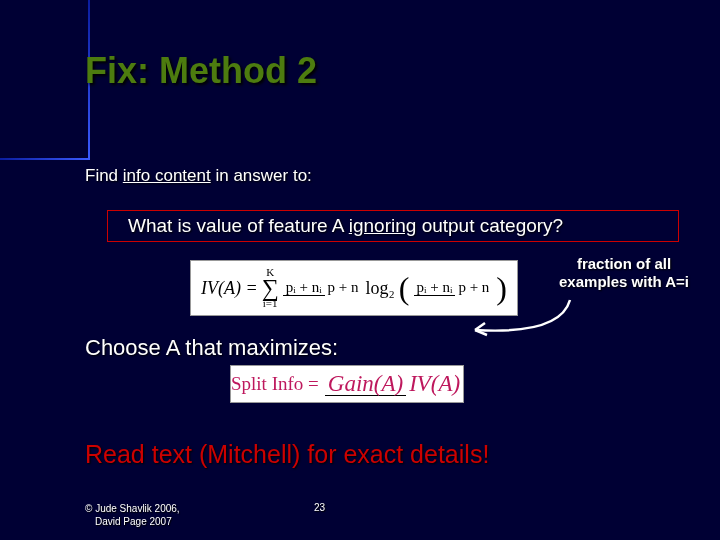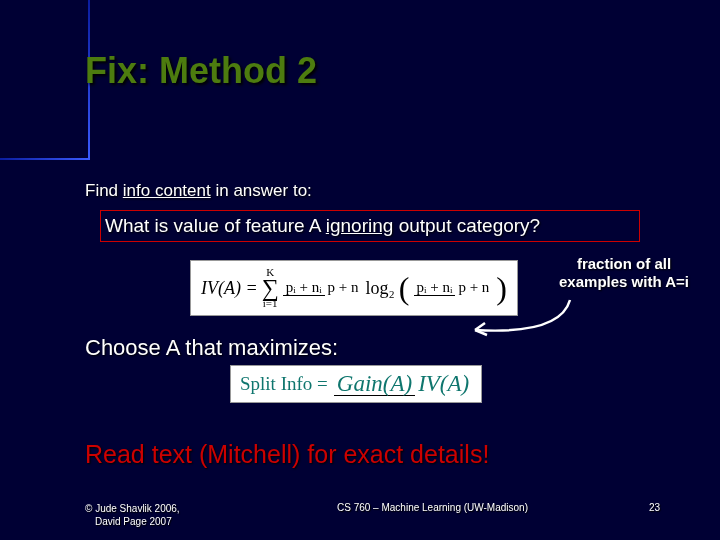--- a/index.html
+++ b/index.html
@@ -16,30 +16,30 @@
   .deco-v{position:absolute;left:88px;top:0;width:2px;height:160px;background:linear-gradient(to bottom,#0b1d9f,#3b5bff);}
   .title{
     position:absolute;left:85px;top:50px;
     font-family:Verdana,sans-serif;
     font-weight:bold;
     font-size:36px;
     color:#4d7c0f;
     text-shadow:2px 2px 3px #000;
   }
   .line1{
-    position:absolute;left:85px;top:181px;
+    position:absolute;left:85px;top:166px;
     font-size:17px;
     text-shadow:1px 1px 2px #000;
   }
   .u{ text-decoration:underline; }
   .qbox{
-    position:absolute;left:100px;top:210px;
+    position:absolute;left:107px;top:210px;
     width:530px;
     border:1px solid #c00;
-    padding:4px 4px;
+    padding:4px 20px;
     font-size:19px;
     text-shadow:1px 1px 2px #000;
   }
   .formula1{
     position:absolute;left:190px;top:260px;
     background:#fff;color:#000;
     padding:6px 10px;
     font-family:"Times New Roman",serif;
     font-size:18px;
     border:1px solid #999;
@@ -63,22 +63,22 @@
     position:absolute;left:460px;top:295px;width:120px;height:50px;
     pointer-events:none;
   }
   .line2{
     position:absolute;left:85px;top:335px;
     font-size:22px;
     text-shadow:1px 1px 2px #000;
   }
   .formula2{
     position:absolute;left:230px;top:365px;
-    background:#fff;color:#0f766e;
-    padding:6px 9px;
+    background:#fff;color:#be185d;
+    padding:6px 0;
     font-family:"Times New Roman",serif;
     font-size:19px;
     border:1px solid #999;
     display:flex;align-items:center;gap:6px;
     text-shadow:none;
   }
   .readline{
     position:absolute;left:85px;top:440px;
     font-size:25px;color:#cc0000;
     text-shadow:1px 1px 2px #000;
@@ -149,15 +149,14 @@
   </span>
 </div>
 
 <div class="readline">Read text (Mitchell) for exact details!</div>
 
 <div class="footer">
   <div class="c">
     <span>© Jude Shavlik 2006,</span><br>
     <span style="padding-left:10px">David Page 2007</span>
   </div>
-  <div class="m">CS 760 – Machine Learning (UW-Madison)</div>
   <div class="r">23</div>
 </div>
 
 </body></html>

